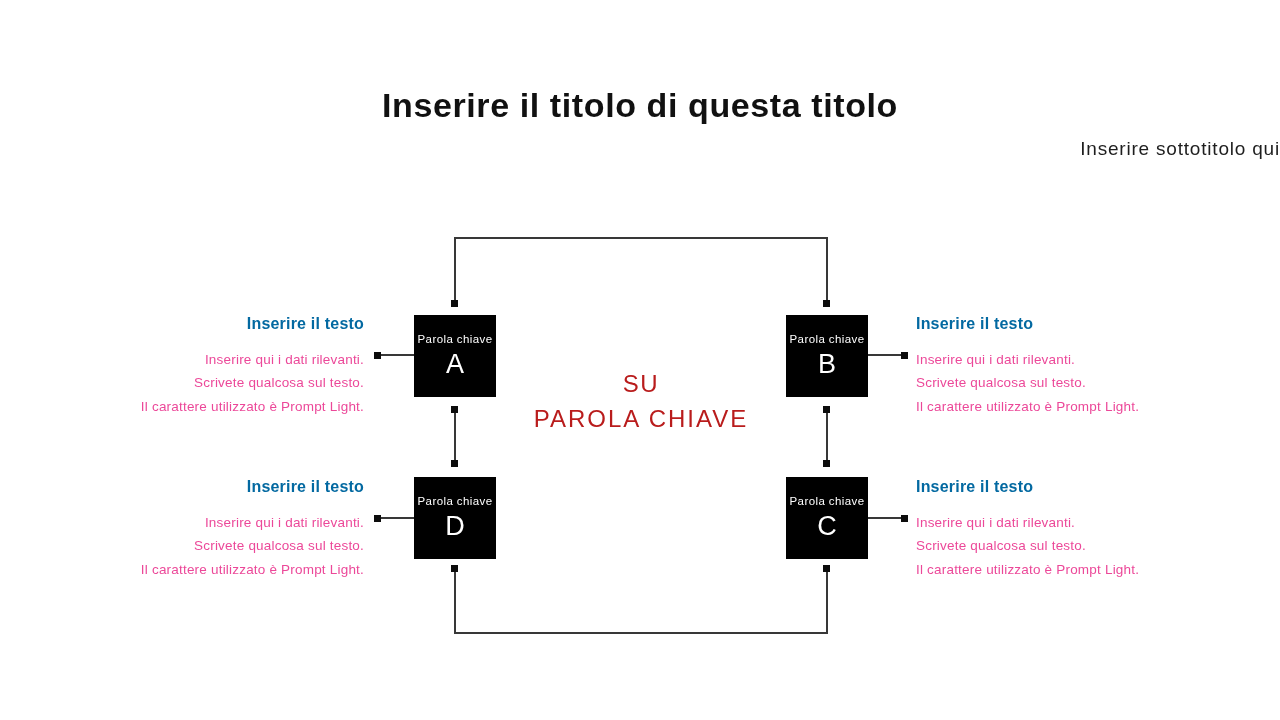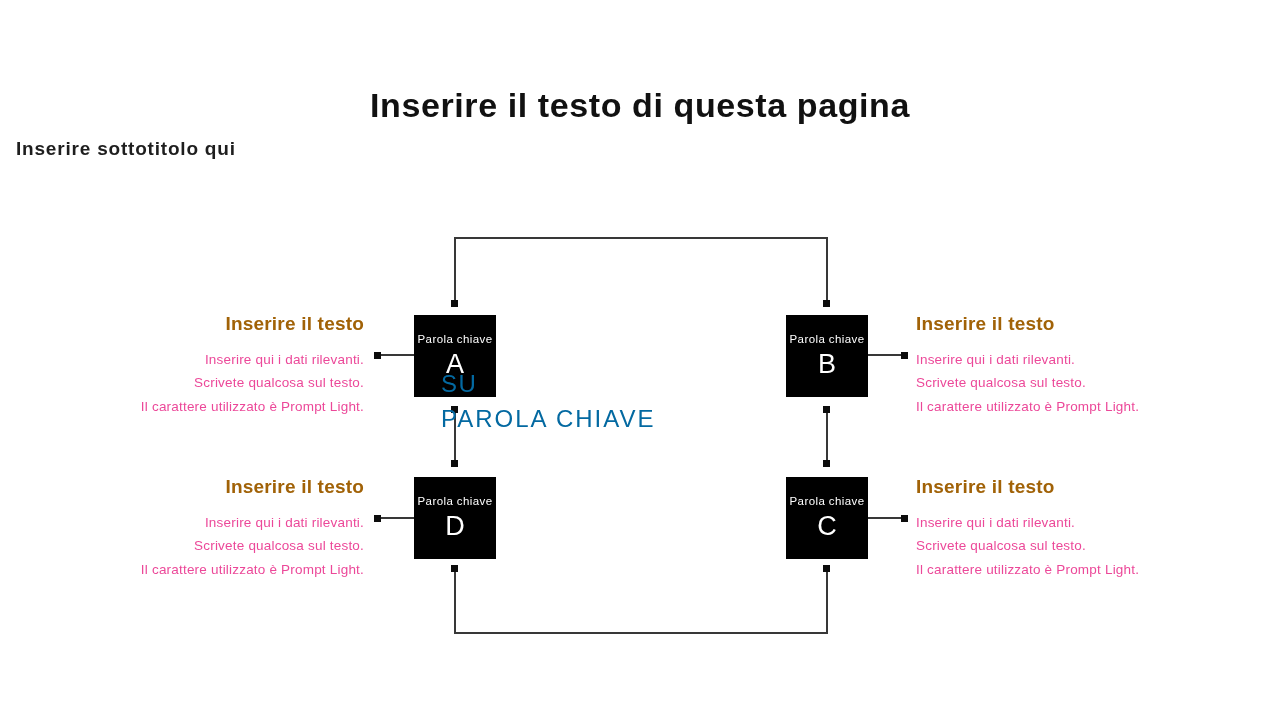--- a/index.html
+++ b/index.html
@@ -24,23 +24,23 @@
     text-align: center;
     font-size: 34px;
     font-weight: 700;
     letter-spacing: 0.6px;
     color: #111111;
   }
   .subtitle {
     position: absolute;
     left: 16px; right: 0;
     top: 138px;
-    text-align: left;
+    text-align: right;
     font-size: 19px;
-    font-weight: 700;
+    font-weight: 400;
     letter-spacing: 0.8px;
     color: #1e1e1e;
   }
 
   
   .kw-box {
     position: absolute;
     width: 82px;
     height: 82px;
     background: #000000;
@@ -81,24 +81,24 @@
     height: 7px;
     background: #0c0c0c;
   }
 
   
   .side-block {
     position: absolute;
     width: 322px;
   }
   .side-block .sb-heading {
-    font-size: 19px;
+    font-size: 16px;
     font-weight: 700;
     letter-spacing: 0.2px;
-    color: #a16207;
+    color: #0369a1;
     line-height: 20px;
     margin-bottom: 14px;
   }
   .side-block .sb-line {
     font-size: 13.5px;
     font-weight: 300;
     color: #ec4899;
     line-height: 23.3px;
     letter-spacing: 0.2px;
   }
@@ -108,21 +108,22 @@
   .block-bl { left: 42px;  top: 477px; }
   .block-tr { left: 916px; top: 314px; }
   .block-br { left: 916px; top: 477px; }
 
   
   .center-text {
     position: absolute;
     left: 441px;
     top: 369px;
     width: 400px;
-    color: #0369a1;
+    text-align: center;
+    color: #b91c1c;
   }
   .ct-line1 {
     font-size: 24px;
     font-weight: 400;
     letter-spacing: 1.5px;
     line-height: 30px;
   }
   .ct-line2 {
     font-size: 24px;
     font-weight: 400;
@@ -136,21 +137,21 @@
     letter-spacing: 4.5px;
     line-height: 28px;
     margin-top: 39px;
   }
 </style>
 </head>
 <body>
 
 <div class="slide">
 
-  <div class="title">Inserire il testo di questa pagina</div>
+  <div class="title">Inserire il titolo di questa titolo</div>
   <div class="subtitle">Inserire sottotitolo qui</div>
 
   <div class="hline" style="left:454px; top:237px; width:374px;"></div>
   <div class="vline" style="left:454px; top:237px; height:65px;"></div>
   <div class="vline" style="left:826px; top:237px; height:65px;"></div>
   <div class="sq" style="left:451px; top:300px;"></div>
   <div class="sq" style="left:823px; top:300px;"></div>
 
   <div class="hline" style="left:454px; top:632px; width:374px;"></div>
   <div class="vline" style="left:454px; top:569px; height:65px;"></div>

